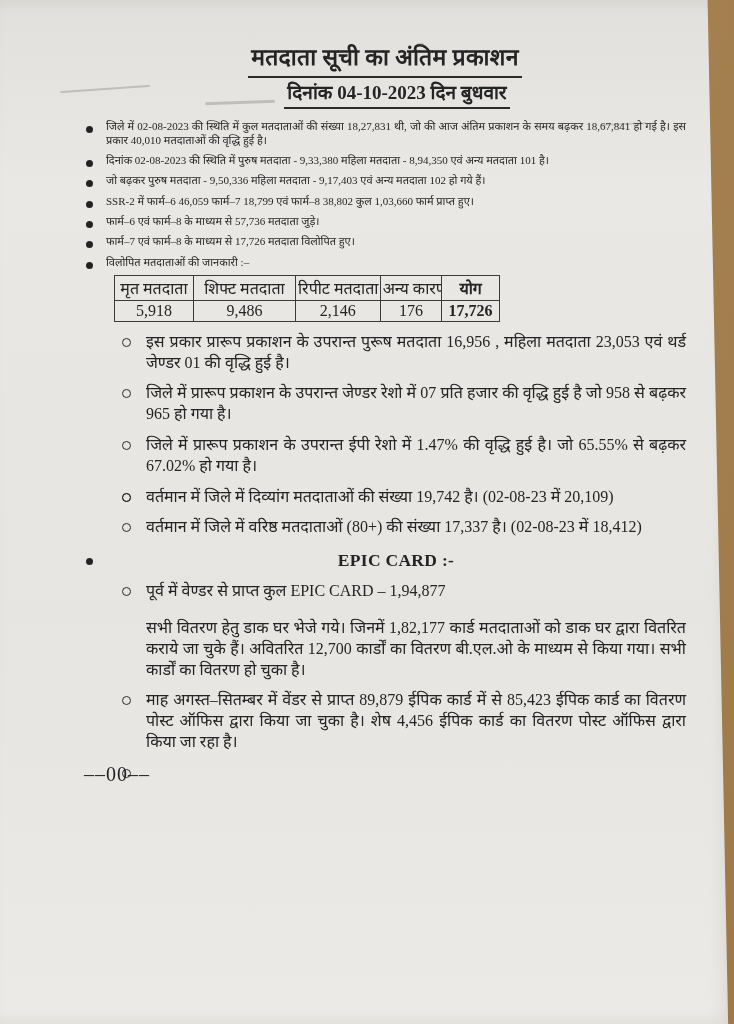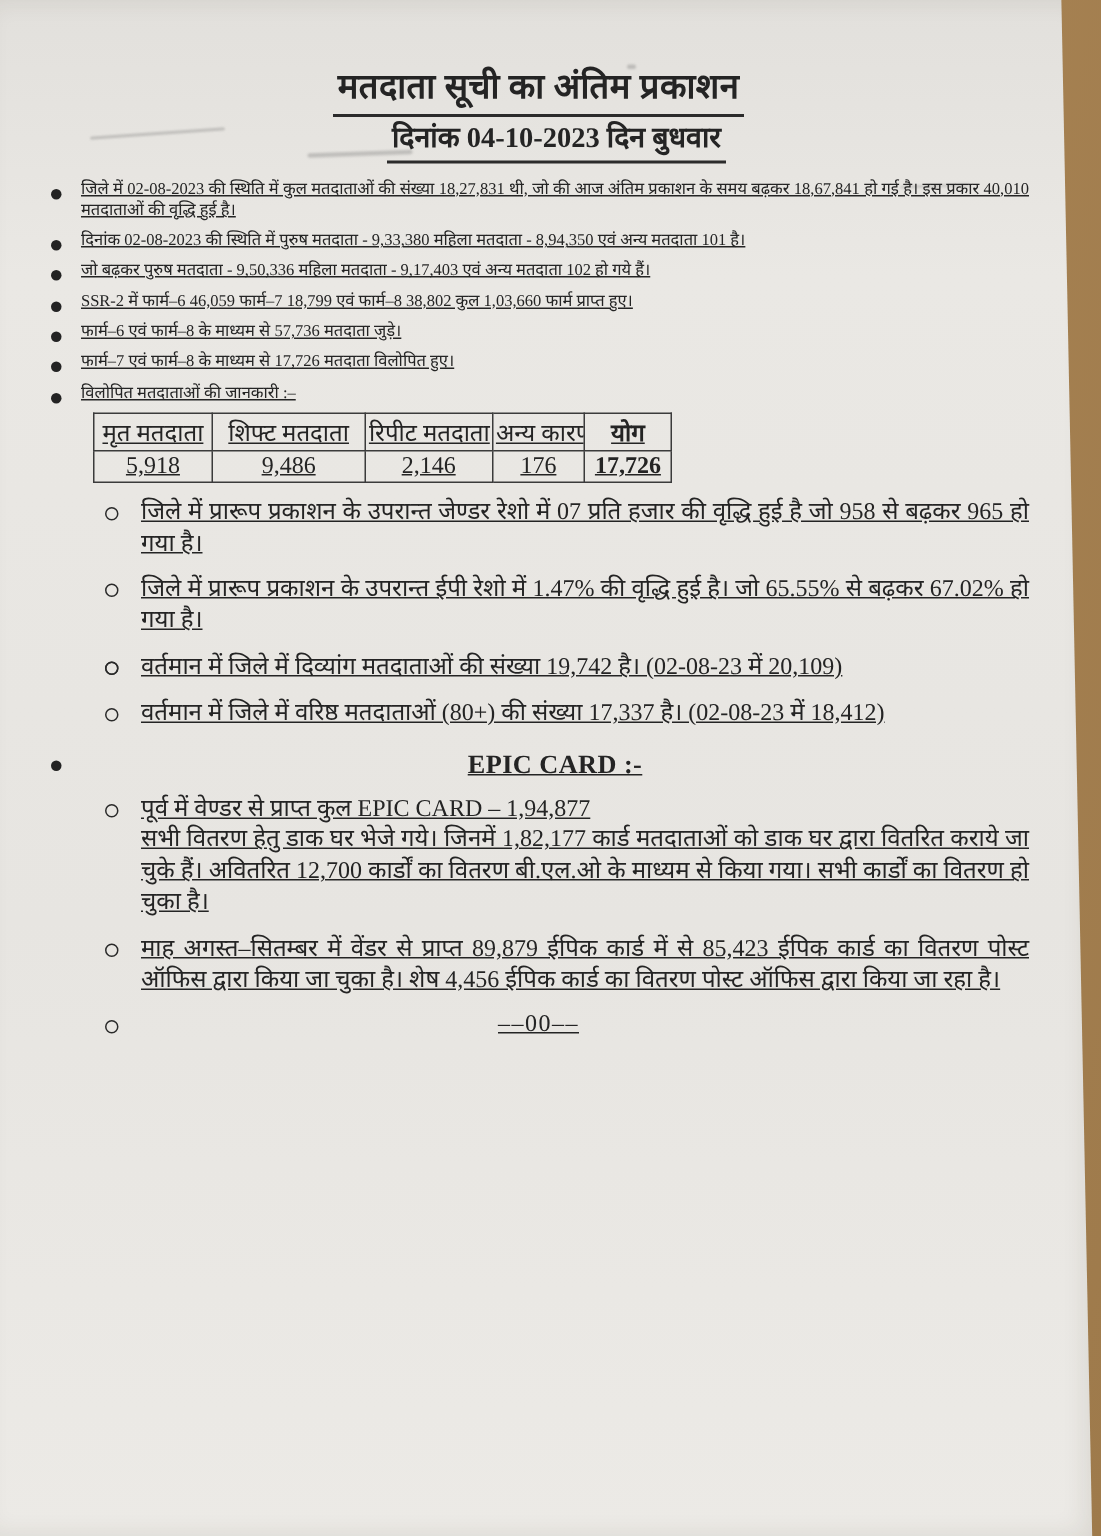--- a/index.html
+++ b/index.html
@@ -14,21 +14,21 @@
     background:linear-gradient(100deg,#b89469 0%,#ab8656 55%,#9e7a4b 100%);
     overflow:hidden;
   }
   .paper {
     position:absolute; inset:0;
     clip-path:polygon(0 0, 96.4% 0, 99.2% 100%, 0 100%);
     background:linear-gradient(180deg,#e2e0dc 0%,#eae8e4 18%,#e7e5e1 60%,#eceae6 100%);
     box-shadow:inset -10px 0 16px rgba(60,45,25,0.10);
     color:#242424;
   }
-  .content { padding:44px 48px 0 32px;text-decoration:underline; }
+  .content { padding:44px 48px 0 84px; }
 
   
   .smudge { position:absolute; background:rgba(90,90,90,0.28); border-radius:2px; filter:blur(0.7px); }
   .s1 { top:88px; left:60px; width:90px; height:2px; transform:rotate(-4deg); }
   .s2 { top:101px; left:205px; width:70px; height:3px; transform:rotate(-2deg); }
   .s3 { top:123px; left:600px; width:46px; height:2px; transform:rotate(-2deg); opacity:.7; }
   .s4 { top:43px; left:418px; width:6px; height:3px; }
 
   .title-block { text-align:center; margin-bottom:10px; line-height:1.25; }
   .doc-title {
@@ -63,23 +63,23 @@
   .sub-item { position:relative; padding-left:26px; margin-bottom:10px; text-align:justify; }
   .circle-icon {
     position:absolute; left:2px; top:6px; width:9px; height:9px;
     border:1.6px solid #2a2a2a; border-radius:50%; background:transparent;
   }
 
   .epic-heading { position:relative; padding-left:22px; margin:12px 0 10px 0;
     font-size:17.5px; font-weight:bold; letter-spacing:0.3px;text-align:center; }
   .epic-heading .dot-icon { top:8px; }
   .epic-list { font-size:16px; line-height:1.3; margin-left:36px; }
-  .epic-line2 { display:block; }
+  .epic-line2 { display:block;margin-top:16px; }
 
-  .footer-sep { text-align:center; font-size:16px; margin-top:0px; letter-spacing:1px; }
+  .footer-sep { font-size:20px; margin-top:0px; letter-spacing:1px; }
 </style>
 </head>
 <body>
 
 <div class="desk">
   <div class="paper">
     <span class="smudge s1"></span>
     <span class="smudge s2"></span>
     <span class="smudge s3"></span>
     <span class="smudge s4"></span>
@@ -137,20 +137,24 @@
             <td>2,146</td>
             <td>176</td>
             <td class="bold">17,726</td>
           </tr>
         </tbody>
       </table>
 
       <ul class="sub-list">
         <li class="sub-item">
           <span class="circle-icon"></span>
+          <span>इस प्रकार प्रारूप प्रकाशन के उपरान्त पुरूष मतदाता 16,956 , महिला मतदाता 23,053 एवं थर्ड जेण्डर 01 की वृद्धि हुई है।</span>
+        </li>
+        <li class="sub-item">
+          <span class="circle-icon"></span>
           <span>जिले में प्रारूप प्रकाशन के उपरान्त जेण्डर रेशो में 07 प्रति हजार की वृद्धि हुई है जो 958 से बढ़कर 965 हो गया है।</span>
         </li>
         <li class="sub-item">
           <span class="circle-icon"></span>
           <span>जिले में प्रारूप प्रकाशन के उपरान्त ईपी रेशो में 1.47% की वृद्धि हुई है। जो 65.55% से बढ़कर 67.02% हो गया है।</span>
         </li>
         <li class="sub-item">
           <span class="circle-icon"></span>
         </li>
         <li class="sub-item">

